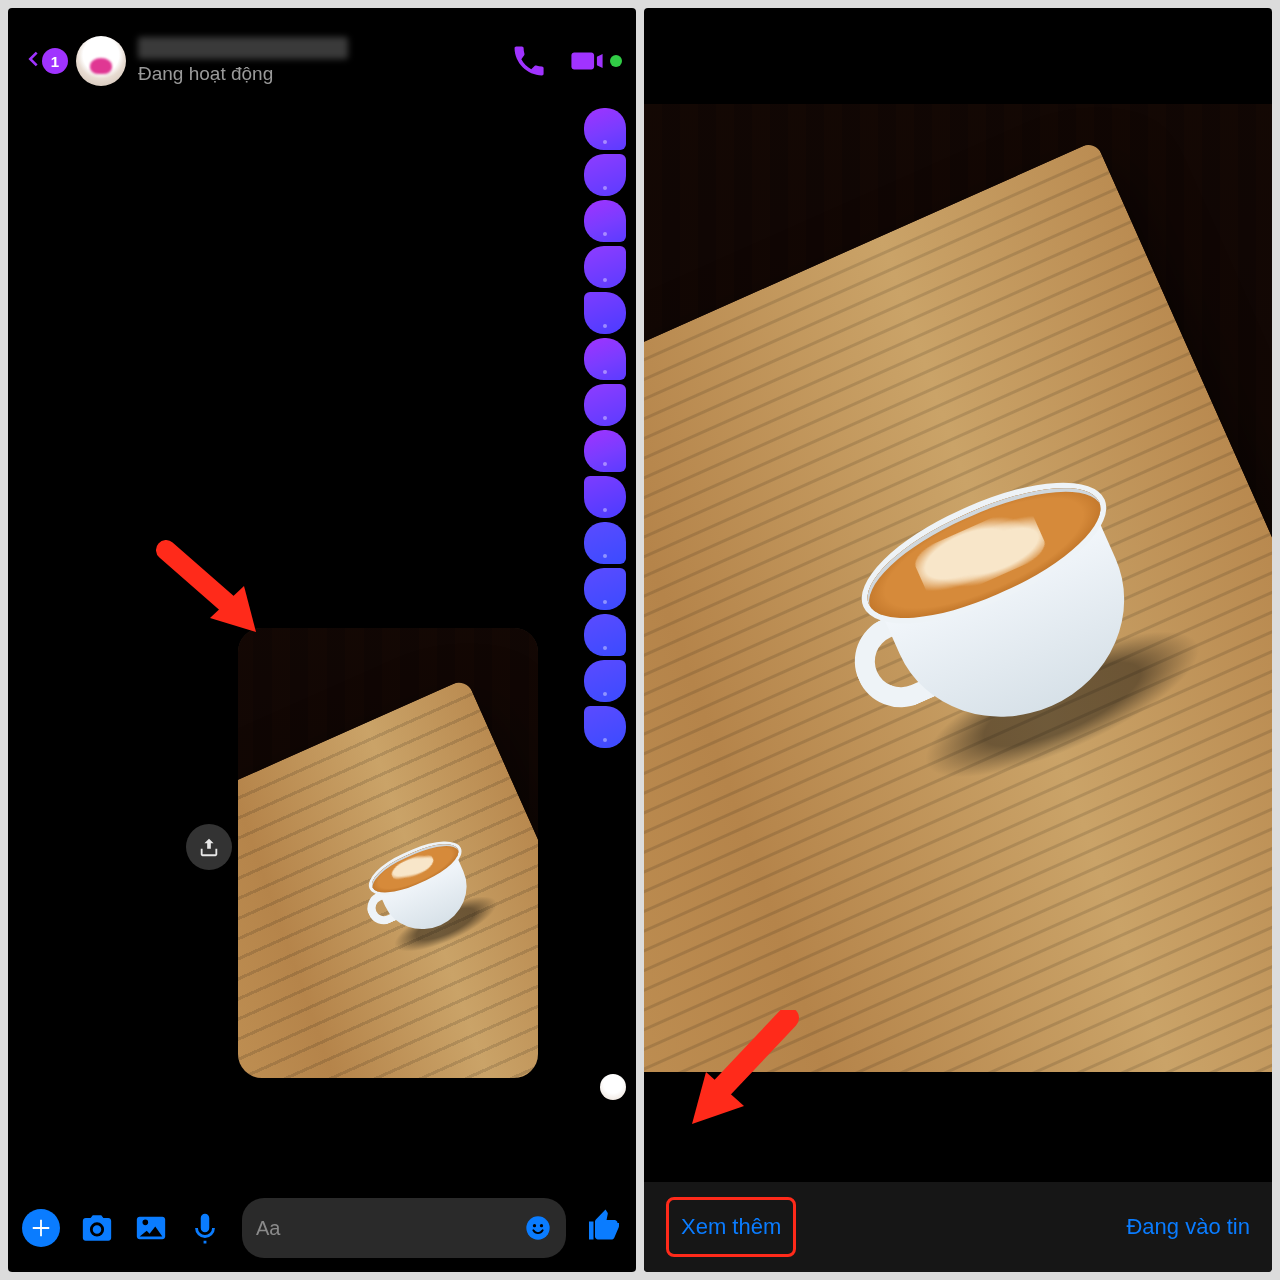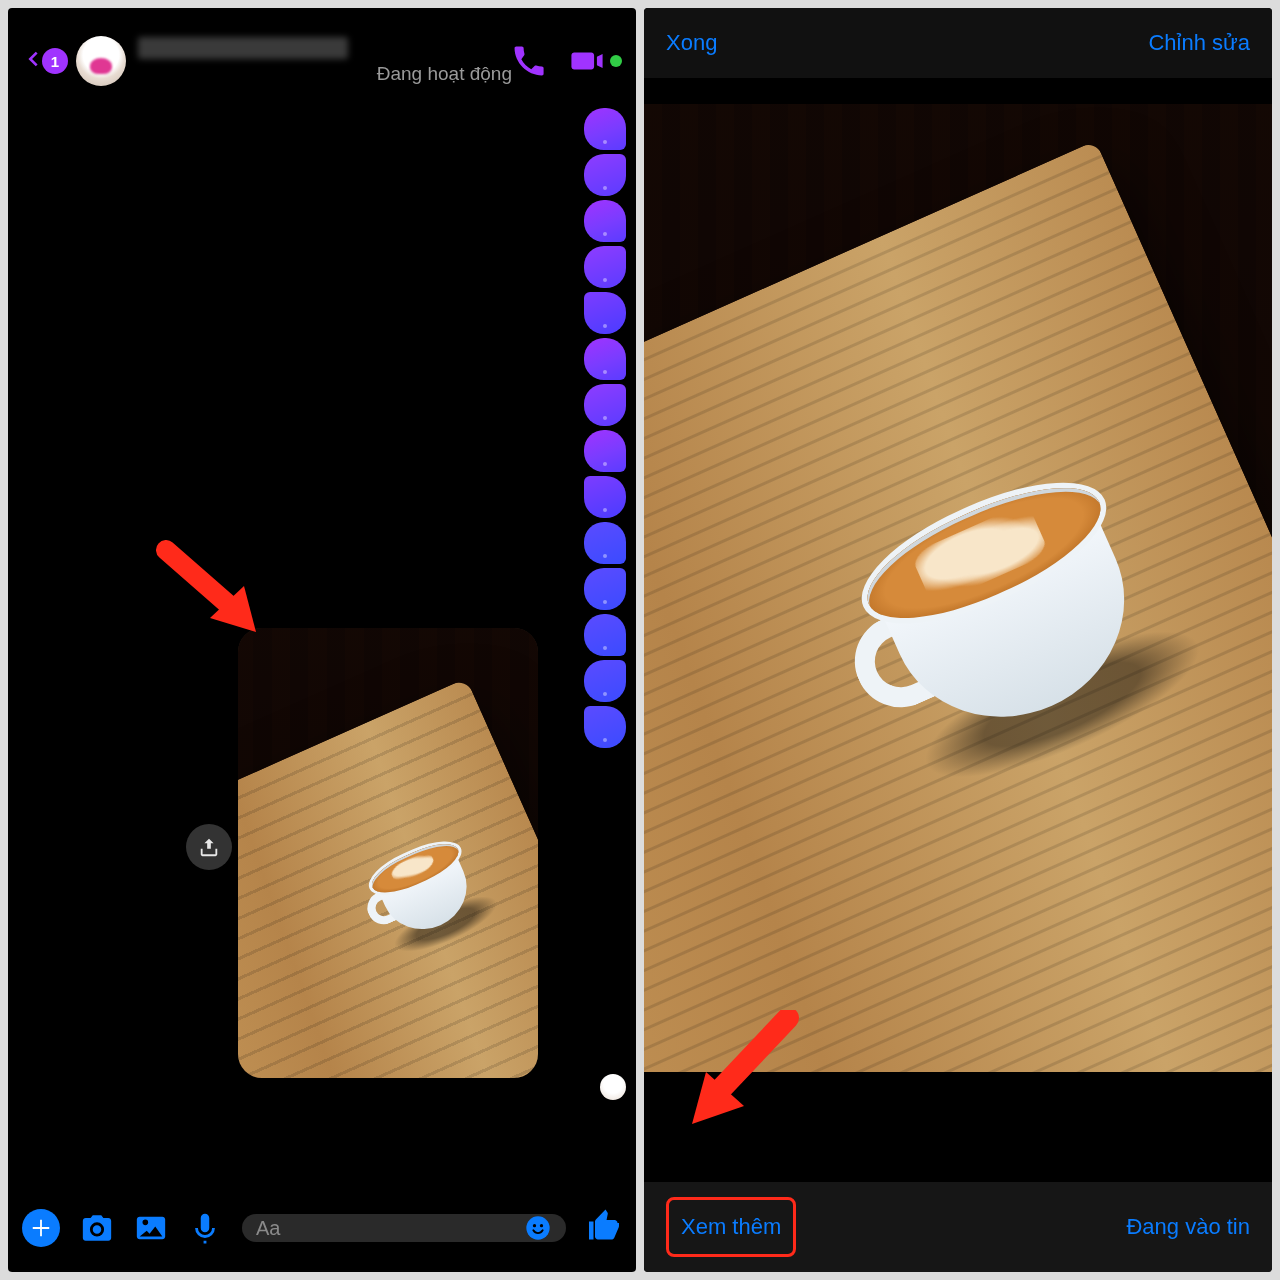--- a/index.html
+++ b/index.html
@@ -8,21 +8,21 @@
   .panes { display: flex; width: 100%; height: 100%; gap: 8px; }
   .pane { position: relative; flex: 1 1 50%; height: 100%; background: #000; border-radius: 4px; overflow: hidden; }
 
   
   .chat-header { position: absolute; top: 0; left: 0; right: 0; height: 96px; display: flex; align-items: center; padding: 10px 14px 0; }
   .back-wrap { display: flex; align-items: center; cursor: pointer; }
   .back-chevron svg { width: 22px; height: 22px; }
   .badge { display: inline-flex; align-items: center; justify-content: center; width: 26px; height: 26px; border-radius: 13px; background: #a033ff; color: #fff; font-size: 15px; font-weight: 600; margin-left: -2px; }
   .avatar { width: 50px; height: 50px; border-radius: 25px; background: radial-gradient(circle at 50% 38%, #fff 0 45%, #e8dcd2 60%, #c9b9ab 100%); margin-left: 8px; flex: 0 0 auto; position: relative; overflow: hidden; }
   .avatar::after { content: ""; position: absolute; left: 14px; top: 22px; width: 22px; height: 16px; background: #d28; border-radius: 50% 50% 40% 40%; filter: blur(1px); opacity:.9;}
-  .name-block { margin-left: 12px; flex: 1 1 auto; min-width: 0; text-align: right; }
+  .name-block { margin-left: 12px; flex: 1 1 auto; min-width: 0; }
   .name { height: 22px; width: 210px; background: #3a3a3a; border-radius: 3px; filter: blur(3px); }
   .subtitle { color: #9a9a9a; font-size: 19px; margin-top: 4px; }
   .hicons { display: flex; align-items: center; gap: 24px; }
   .hicon svg { width: 34px; height: 34px; display:block;}
   .video-wrap { position: relative; display:flex; align-items:center;}
   .presence-dot { width: 12px; height: 12px; border-radius: 6px; background: #31cc46; margin-left: 6px; }
 
   
   .bubbles { position: absolute; right: 10px; top: 100px; width: 42px; display: flex; flex-direction: column; gap: 4px; }
   .bubble { width: 42px; height: 42px; background: linear-gradient(160deg,#a033ff 0%, #7a3cff 55%, #5b3cff 100%); border-radius: 20px 20px 6px 20px; display:flex; align-items:flex-end; justify-content:center;}
@@ -40,21 +40,21 @@
   .arrow1 { position: absolute; left: 148px; top: 532px; width: 110px; height: 100px; pointer-events:none;}
 
   
   .mini-avatar { position: absolute; right: 10px; bottom: 172px; width: 26px; height: 26px; border-radius:13px; background: radial-gradient(circle at 50% 38%, #fff 0 45%, #e8dcd2 100%); }
 
   
   .composer { position: absolute; left: 0; right: 0; bottom: 14px; height: 60px; display:flex; align-items:center; padding: 0 14px; gap: 20px; }
   .cicon svg{width:34px;height:34px;display:block;}
   .cplus{width:38px;height:38px;border-radius:19px;background:#0a7cff;display:flex;align-items:center;justify-content:center;}
   .cplus svg{width:22px;height:22px;}
-  .input-pill { flex:1 1 auto; height:28px; background:#2a2a2a; border-radius:22px; display:flex; align-items:center; padding:0 14px; }
+  .input-pill { flex:1 1 auto; height:60px; background:#2a2a2a; border-radius:22px; display:flex; align-items:center; padding:0 14px; }
   .input-pill .ph{ color:#8a8a8a; font-size:20px; flex:1;}
   .input-pill svg{width:28px;height:28px;}
   .like svg{width:36px;height:36px;}
 
   
   .viewer-header { position:absolute; top:0; left:0; right:0; height:70px; display:flex; align-items:center; justify-content:space-between; padding:0 22px; background:#111; }
   .vh-btn { color:#0a7cff; font-size:22px; cursor:pointer;}
   .viewer-image { position:absolute; left:0; right:0; top:96px; bottom:200px; overflow:hidden; background:#000;}
   .viewer-footer { position:absolute; left:0; right:0; bottom:0; height:90px; background:#161616; display:flex; align-items:center; justify-content:space-between; padding:0 22px;}
   .vf-btn { color:#0a7cff; font-size:22px; cursor:pointer;}
@@ -252,24 +252,20 @@
         </div>
         <span class="like">
           <svg viewBox="0 0 24 24">
               <path class="accent-blue" d="M2 21h3V9H2v12zm19-11c0-1.1-.9-2-2-2h-5.3l.8-4 .03-.32c0-.41-.17-.79-.44-1.06L13 1 6.6 7.6C6.22 7.95 6 8.45 6 9v10 c0 1.1.9 2 2 2h9c.83 0 1.54-.5 1.84-1.22l3-7c.09-.23.16-.48.16-.78v-2z"></path>
             </svg>
         </span>
       </div>
     </div>
 
     <div class="pane">
-      <div class="viewer-header">
-        <span class="vh-btn">Xong</span>
-        <span class="vh-btn">Chỉnh sửa</span>
-      </div>
 
       <div class="viewer-image">
         <div class="scene">
           <div class="floor"></div>
           <div class="table">
               <div class="table-leg"></div>
               <div class="table-top"></div>
             </div>
           <div class="cup">
               <div class="shadow"></div>

